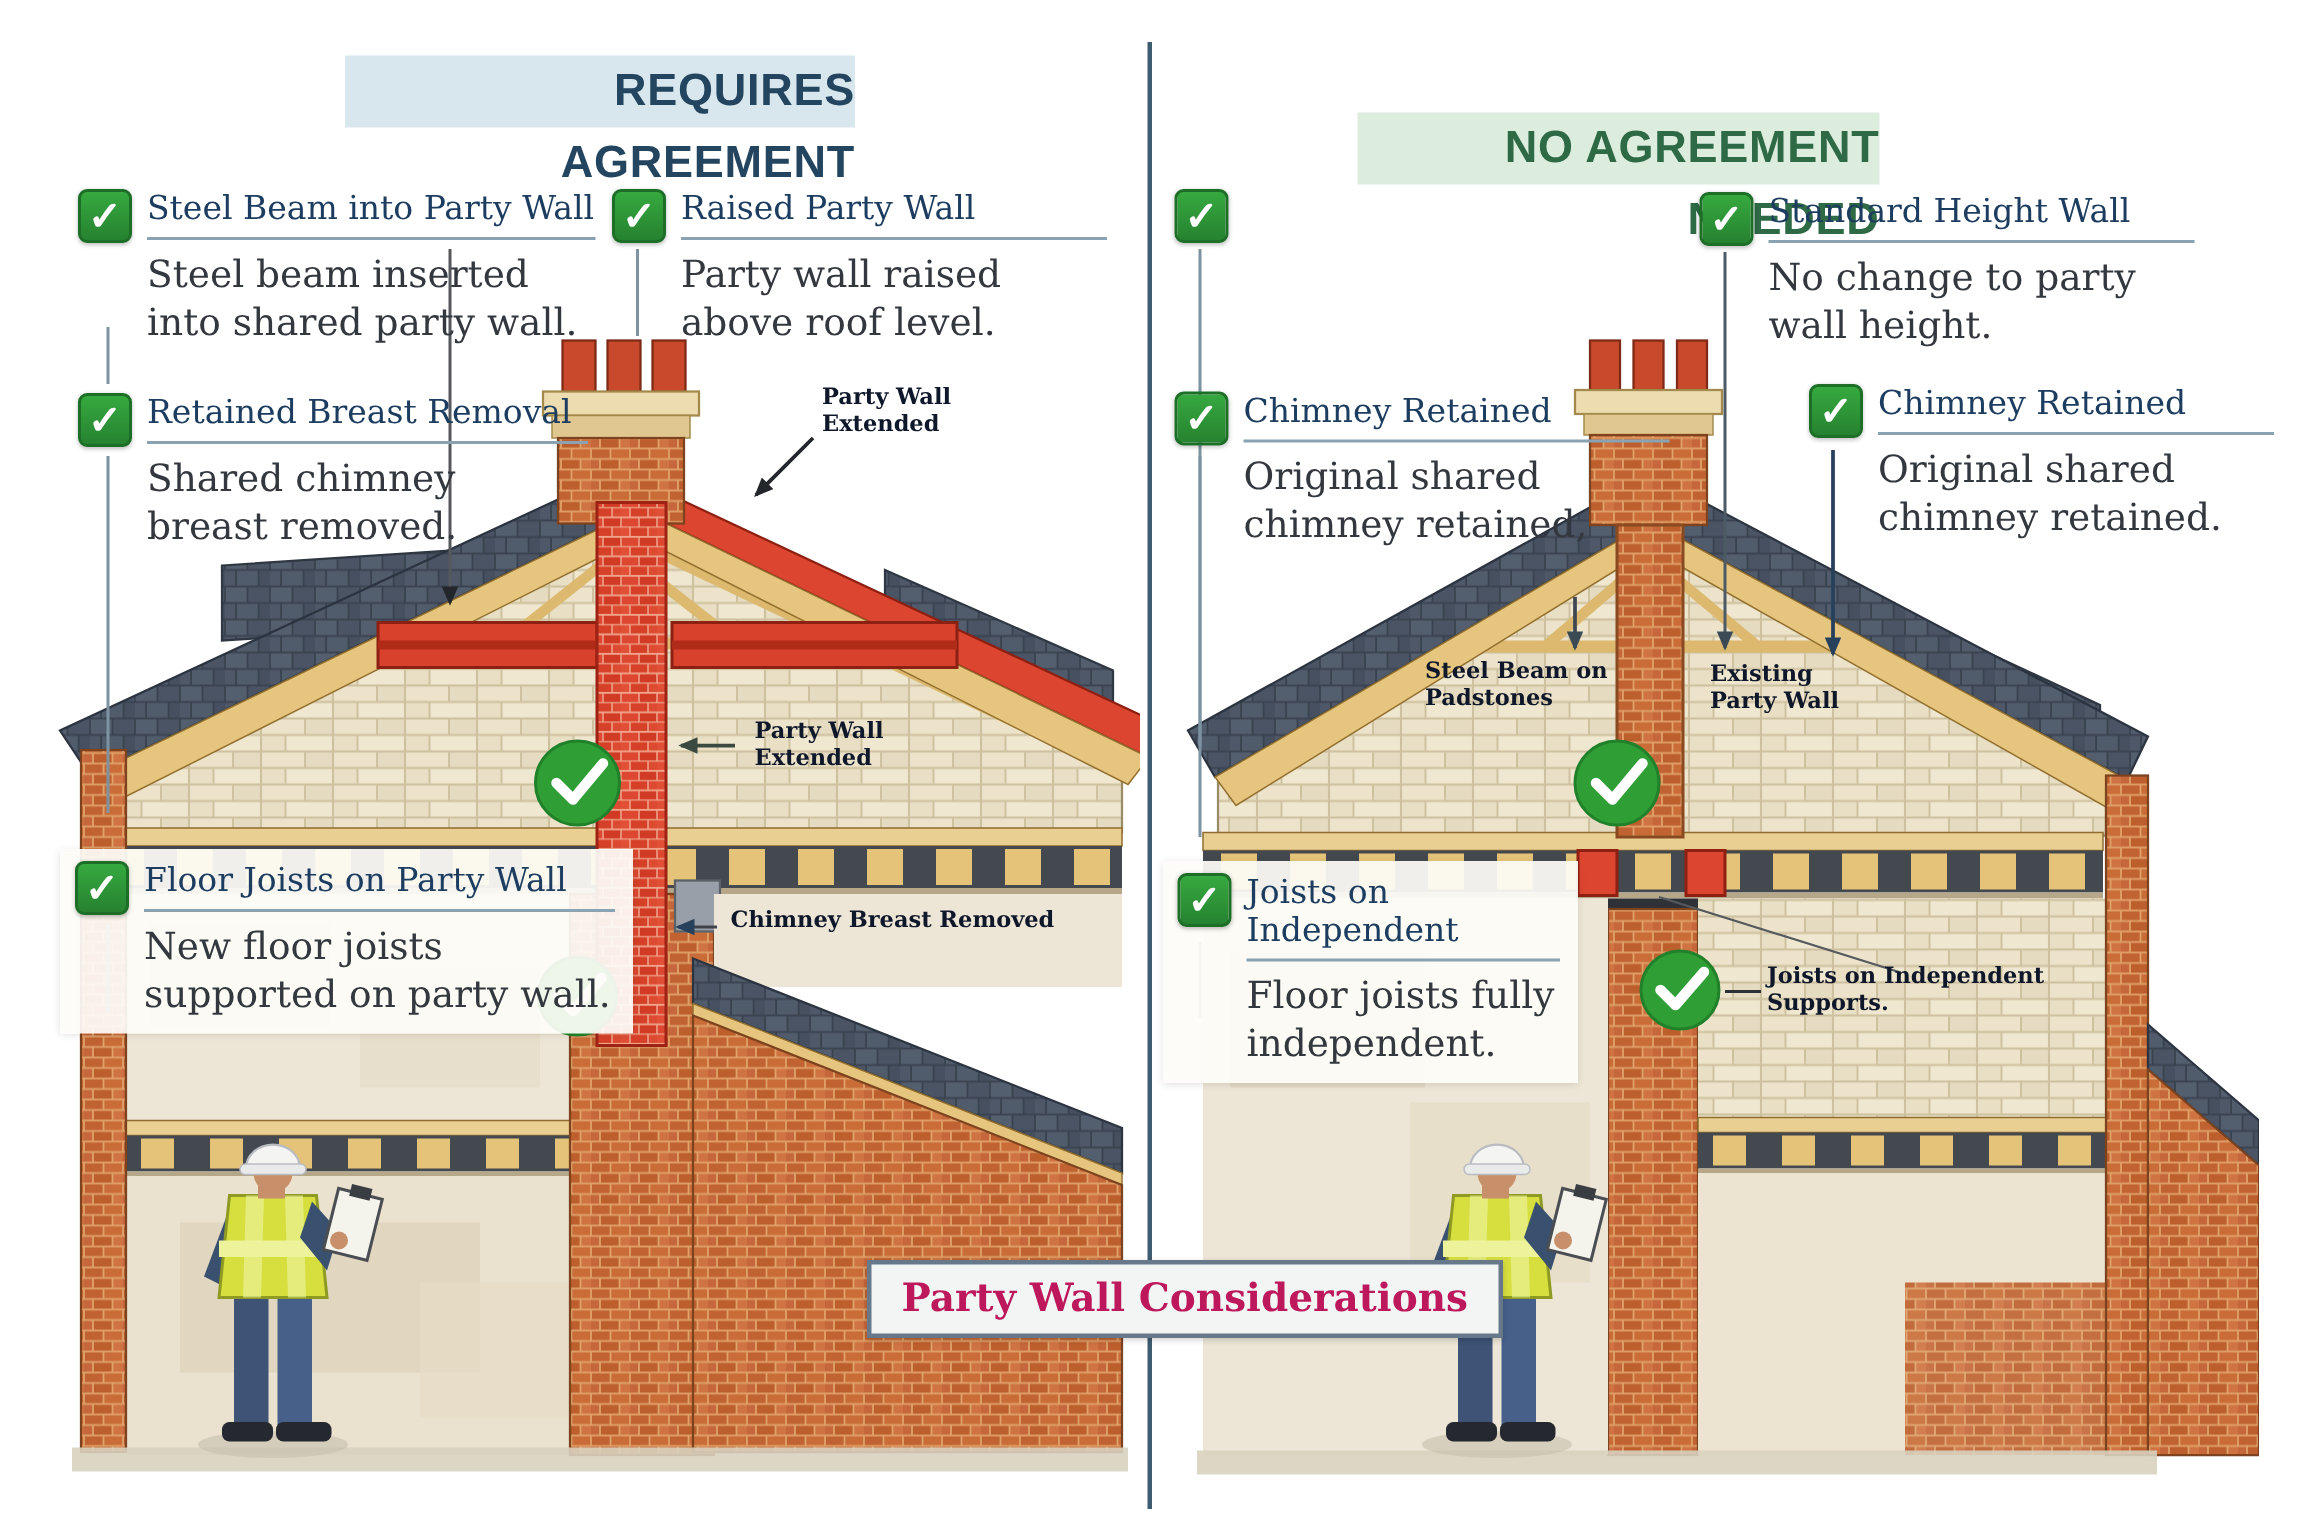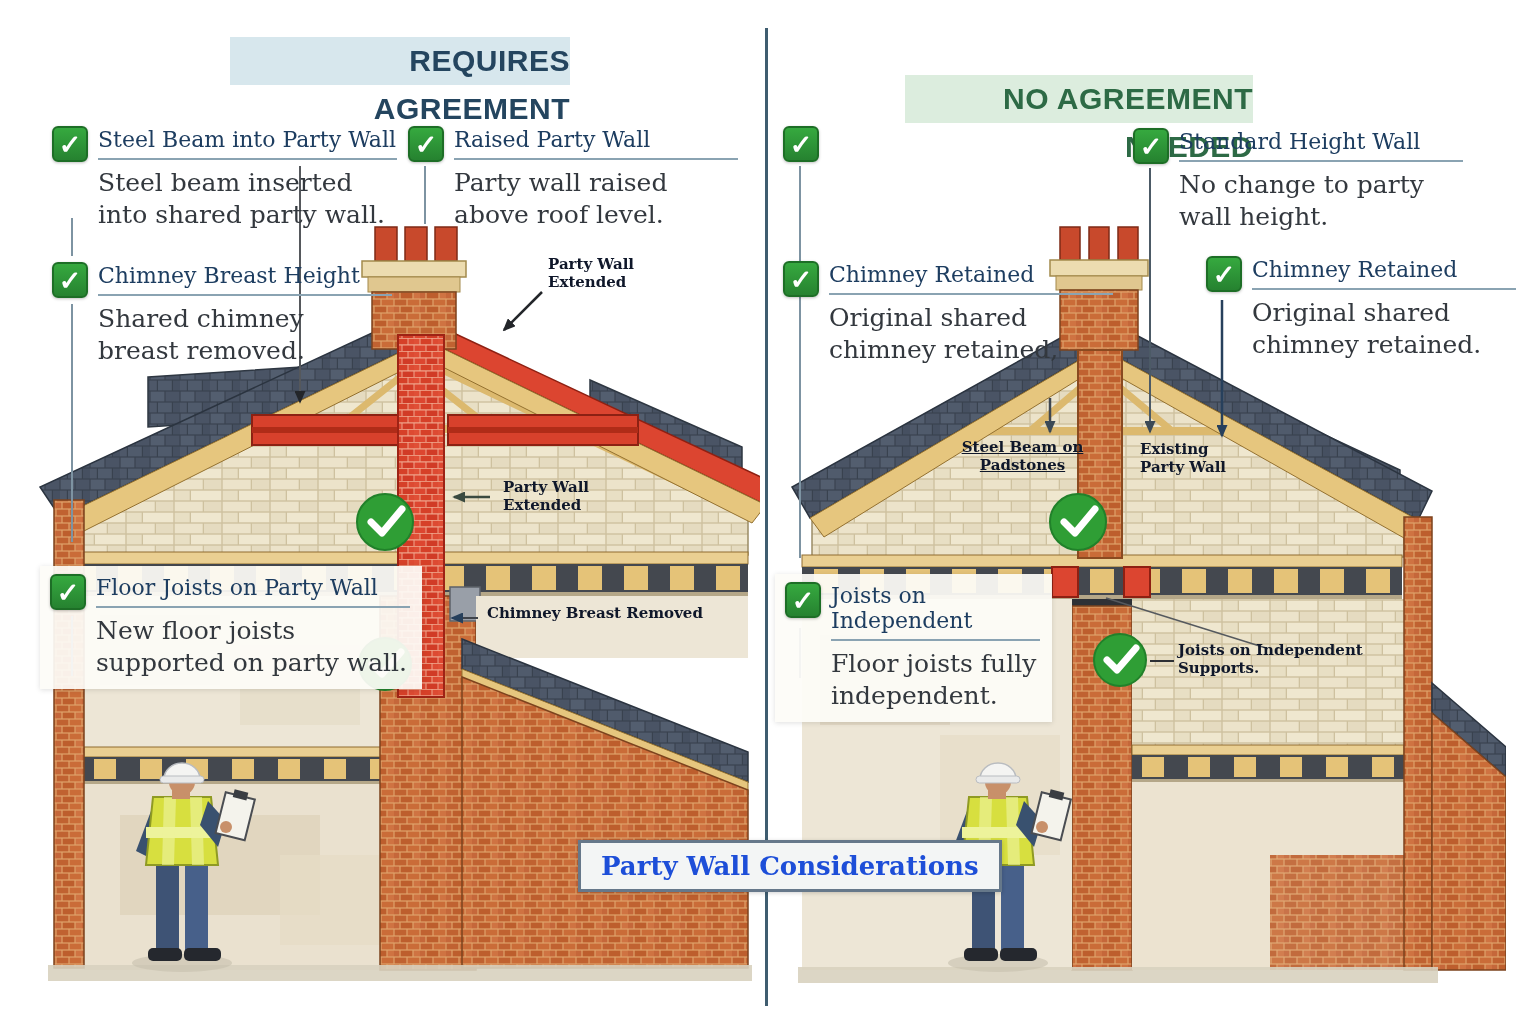--- a/index.html
+++ b/index.html
@@ -16,23 +16,23 @@
   .callout.card{background:rgba(253,252,247,.93);padding:8px 12px 10px 10px;
                 box-shadow:0 1px 5px rgba(40,40,40,.15);}
   .check-sq{flex:0 0 auto;width:36px;height:36px;background:linear-gradient(#36a93f,#268230);
             border:2px solid #1d6e26;border-radius:6px;color:#fff;font-size:27px;line-height:34px;
             text-align:center;font-weight:bold;box-shadow:0 1px 3px rgba(0,0,0,.25);box-sizing:border-box;}
   .cbody{padding-top:1px;}
   .ctitle{font-size:22px;font-weight:400;color:#1d3d60;border-bottom:2px solid #8aa3b2;
           padding-bottom:6px;margin-bottom:7px;}
   .cdesc{font-size:25px;color:#33383e;line-height:1.28;}
   .dlabel{position:absolute;z-index:3;font-weight:700;color:#0f172a;font-size:15px;line-height:1.22;}
-  .dlabel.center{text-align:center;text-decoration:underline;}
+  .dlabel.center{}
   .titlebox{position:absolute;z-index:4;left:578px;top:840px;background:#f3f5f5;
-            border:3px solid #66788a;color:#1d4ed8;font-weight:700;font-size:26px;
+            border:3px solid #66788a;color:#be185d;font-weight:700;font-size:26px;
             padding:8px 20px;box-shadow:0 1px 4px rgba(0,0,0,.18);}
 </style>
 </head>
 <body>
 
 <div class="canvas">
 
   <svg style="position:absolute;width:0;height:0" aria-hidden="true">
     <defs>
       <pattern id="brick" width="26" height="14" patternUnits="userSpaceOnUse">
@@ -269,21 +269,21 @@
   <div class="callout" style="left:408px;top:126px;width:330px">
     <span class="check-sq">✓</span>
     <div class="cbody" style="width:310px">
       <div class="ctitle">Raised Party Wall</div>
       <div class="cdesc">Party wall raised above roof level.</div>
     </div>
   </div>
   <div class="callout" style="left:52px;top:262px;width:340px">
     <span class="check-sq">✓</span>
     <div class="cbody" style="width:300px">
-      <div class="ctitle">Chimney Breast Height</div>
+      <div class="ctitle">Retained Breast Removal</div>
       <div class="cdesc">Shared chimney breast removed.</div>
     </div>
   </div>
   <div class="callout card" style="left:40px;top:566px;width:360px">
     <span class="check-sq">✓</span>
     <div class="cbody" style="width:330px">
       <div class="ctitle">Floor Joists on Party Wall</div>
       <div class="cdesc">New floor joists supported on party wall.</div>
     </div>
   </div>

